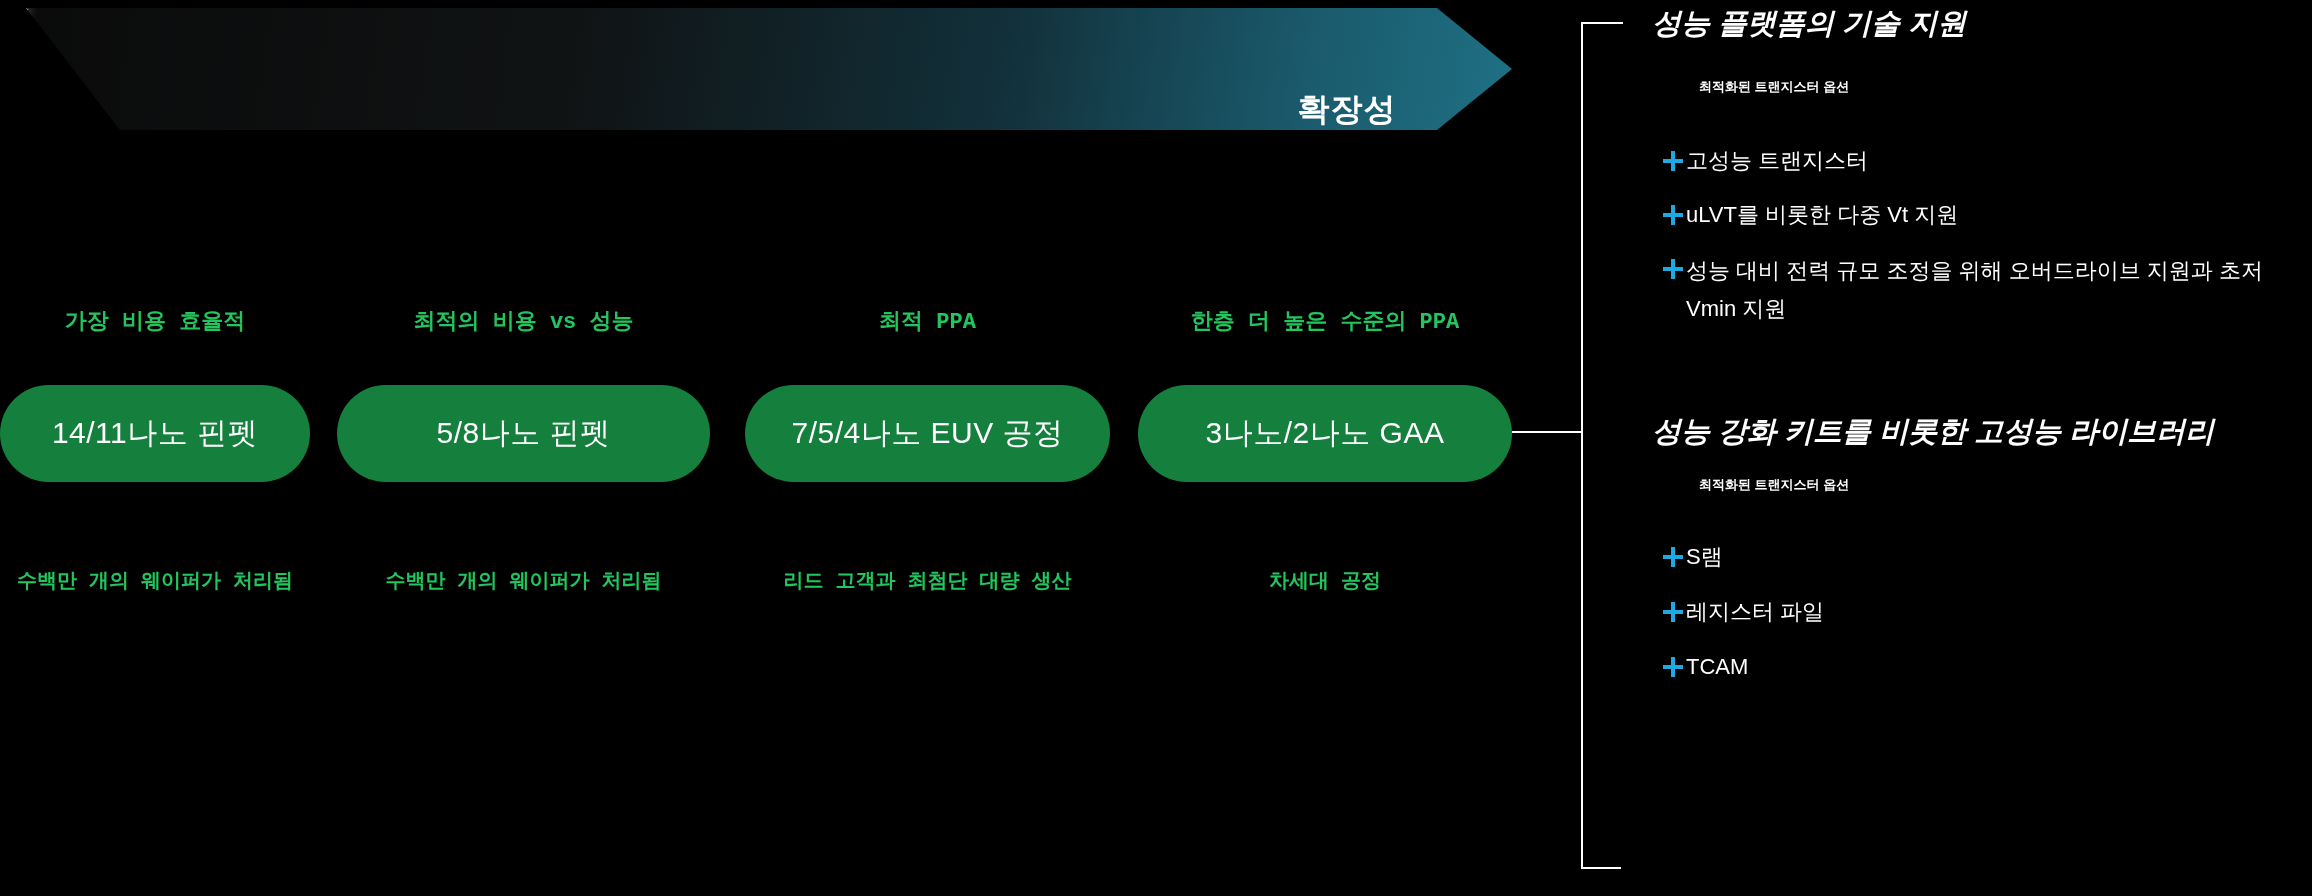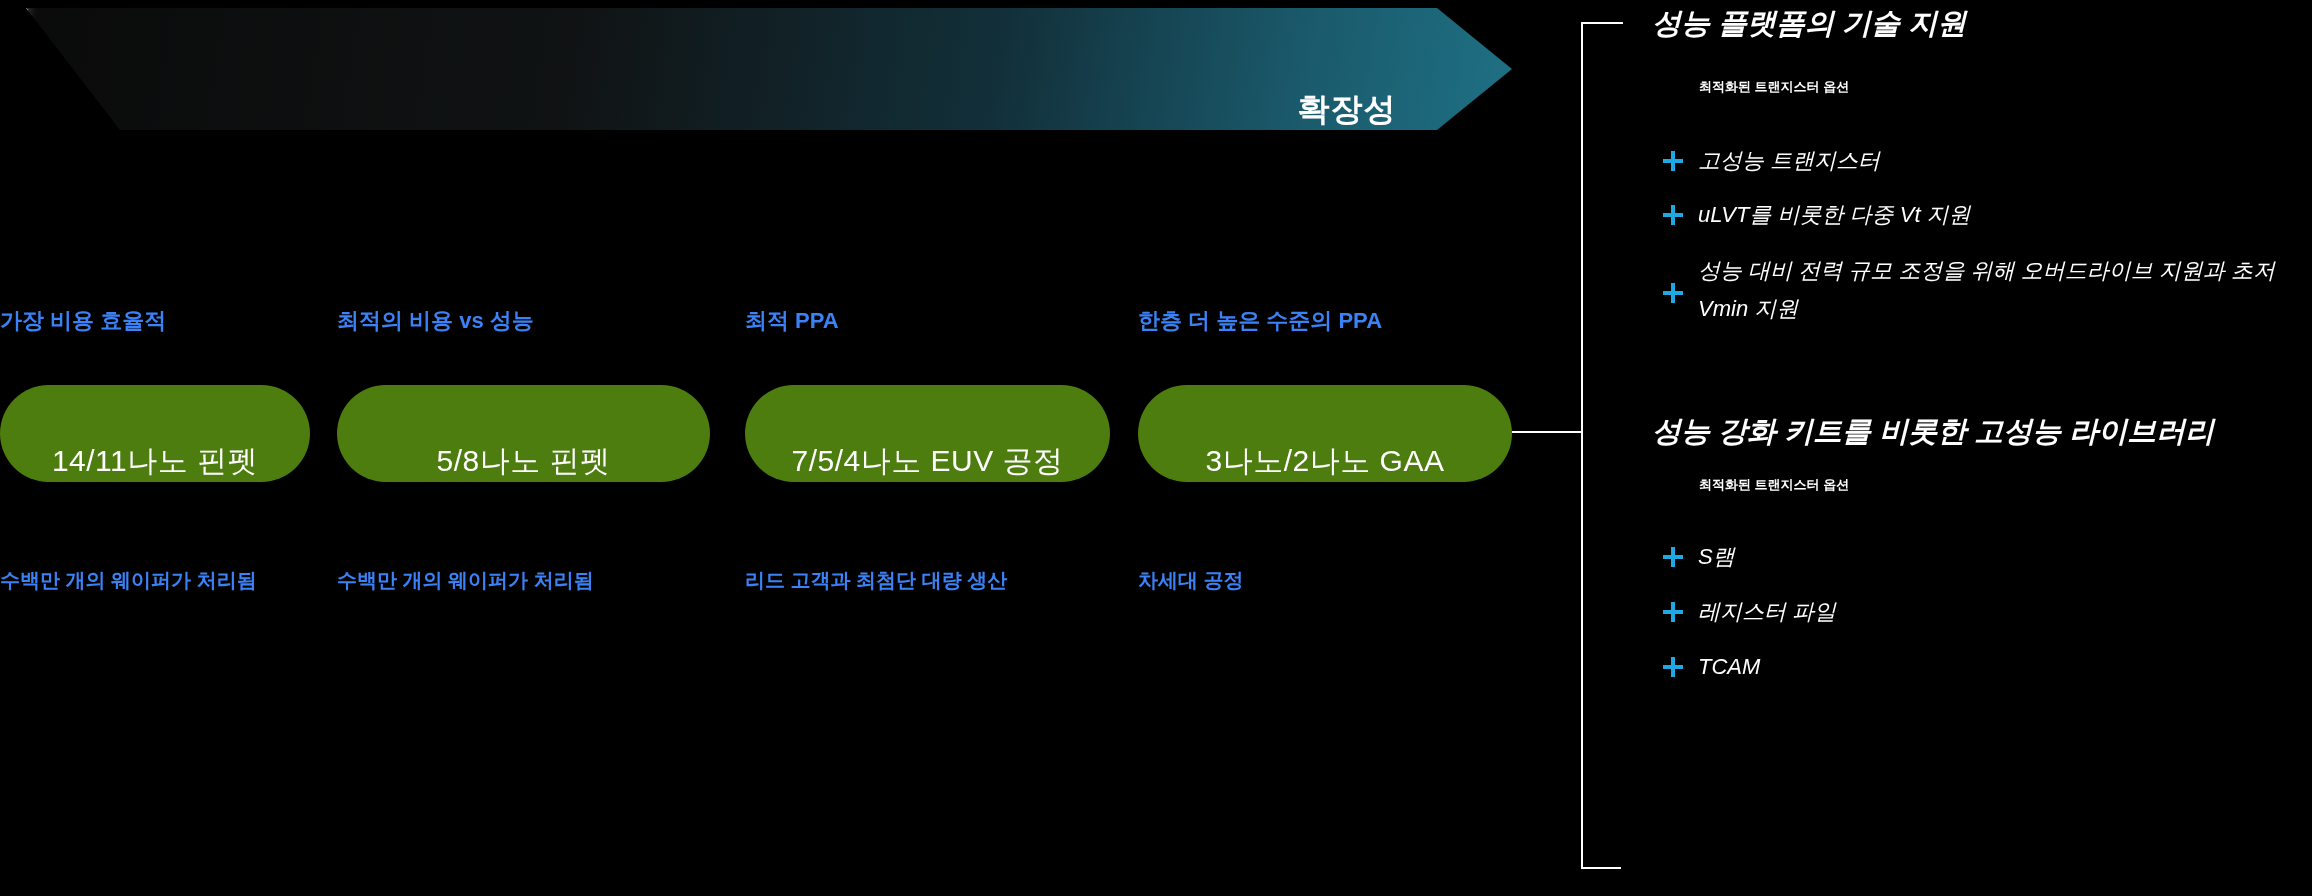--- a/index.html
+++ b/index.html
@@ -30,35 +30,35 @@
     transform-origin:0 0;filter:blur(.6px);
     box-shadow:0 0 9px 2px rgba(255,255,255,.3);
   }
   .banner.top .edge-line{left:26px;top:0;height:156px;transform:rotate(37.6deg);}
   .banner.bottom .edge-line{left:48px;top:0;height:224px;transform:rotate(54.2deg);}
   .grain{position:absolute;transform-origin:0 0;opacity:.8;}
   .banner.top .grain{left:26px;top:0;transform:rotate(37.6deg);}
   .banner.bottom .grain{left:48px;top:0;transform:rotate(54.2deg);}
   
   .pill{
-    position:absolute;top:385px;height:97px;border-radius:49px;background:#4d7c0f;
-    display:flex;align-items:flex-end;justify-content:center;
+    position:absolute;top:385px;height:97px;border-radius:49px;background:#15803d;
+    display:flex;align-items:center;justify-content:center;
     font-size:30px;font-weight:500;color:#fff;letter-spacing:.5px;
   }
-  .col-label{position:absolute;text-align:left;color:#3b82f6;}
+  .col-label{position:absolute;text-align:center;color:#22c55e;font-family:Liberation Mono, monospace;}
   .col-label.above{top:306px;font-size:22px;font-weight:700;}
   .col-label.below{top:567px;font-size:20px;font-weight:700;}
   
   .line{position:absolute;background:#fff;}
   
   .panel-heading{position:absolute;left:1652px;font-size:29px;font-weight:700;white-space:nowrap;font-style:italic;}
   .panel-sub{position:absolute;left:1699px;font-size:13px;font-weight:700;white-space:nowrap;}
-  .item-row{position:absolute;left:1662px;display:flex;align-items:center;gap:14px;font-style:italic;}
+  .item-row{position:absolute;left:1662px;display:flex;align-items:center;gap:2px;}
   .item-row .txt{font-size:22px;font-weight:400;line-height:28px;white-space:nowrap;}
-  .item-row.multiline{align-items:center;}
+  .item-row.multiline{align-items:flex-start;}
   .item-row.multiline .plus{margin-top:6px;}
   .item-row.multiline .txt{white-space:normal;max-width:585px;line-height:38px;}
   .plus{flex:0 0 auto;}
   .footnotes{position:absolute;left:1652px;top:792px;font-size:19px;font-weight:700;line-height:30.5px;}
 </style>
 </head>
 <body>
 
 <div class="stage">
 

